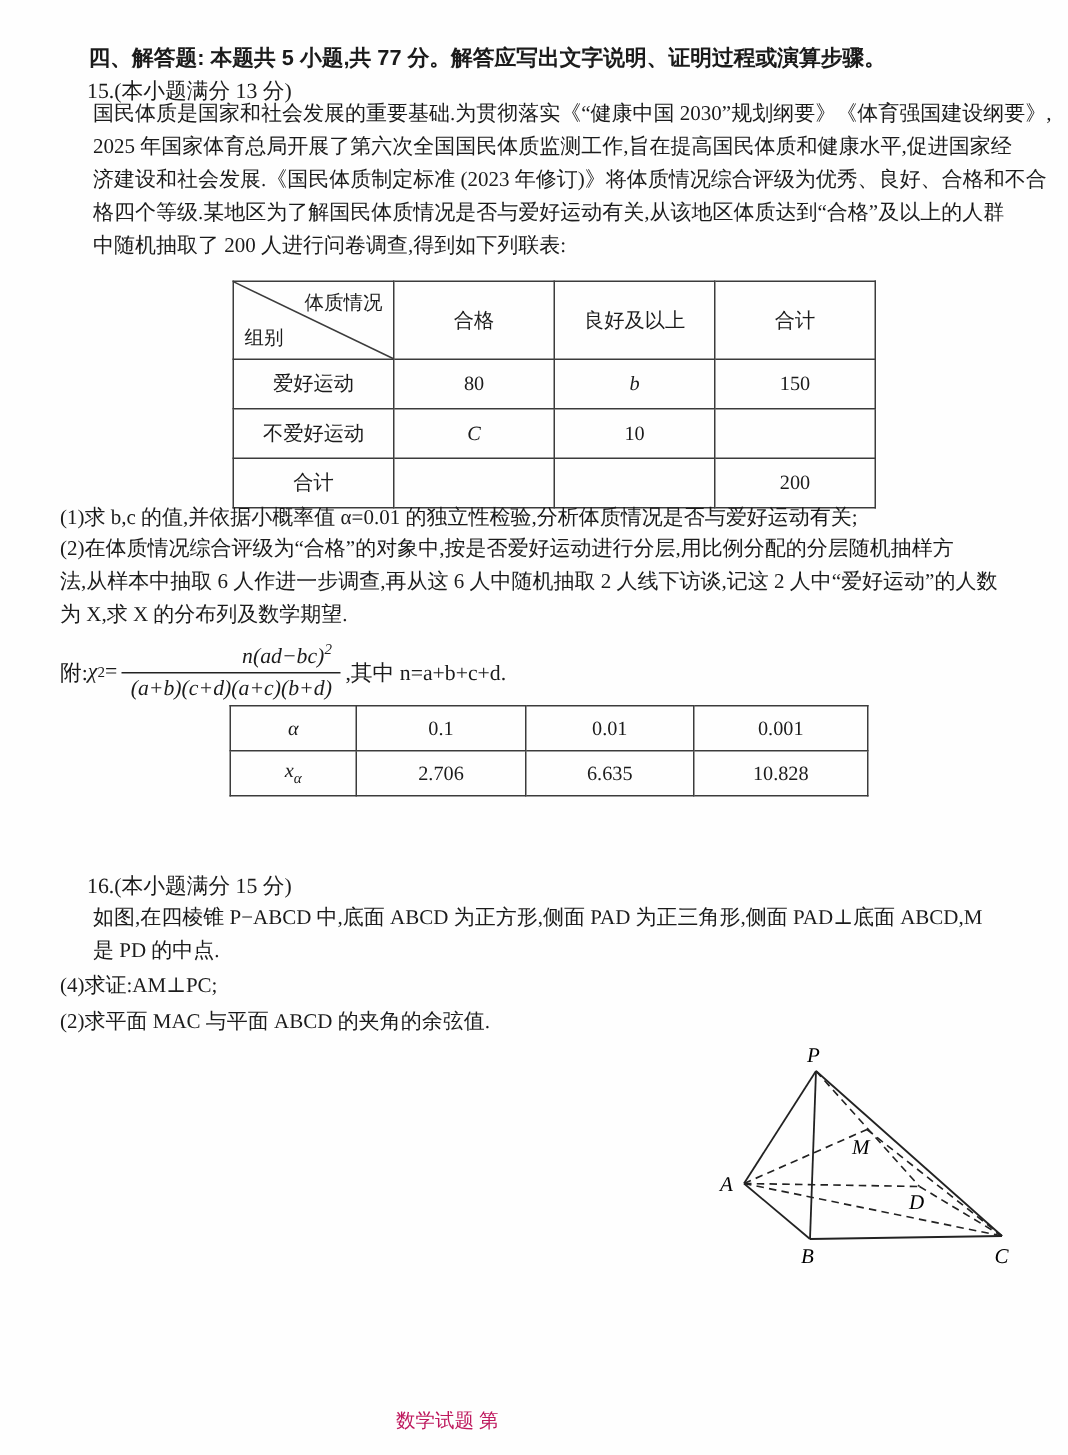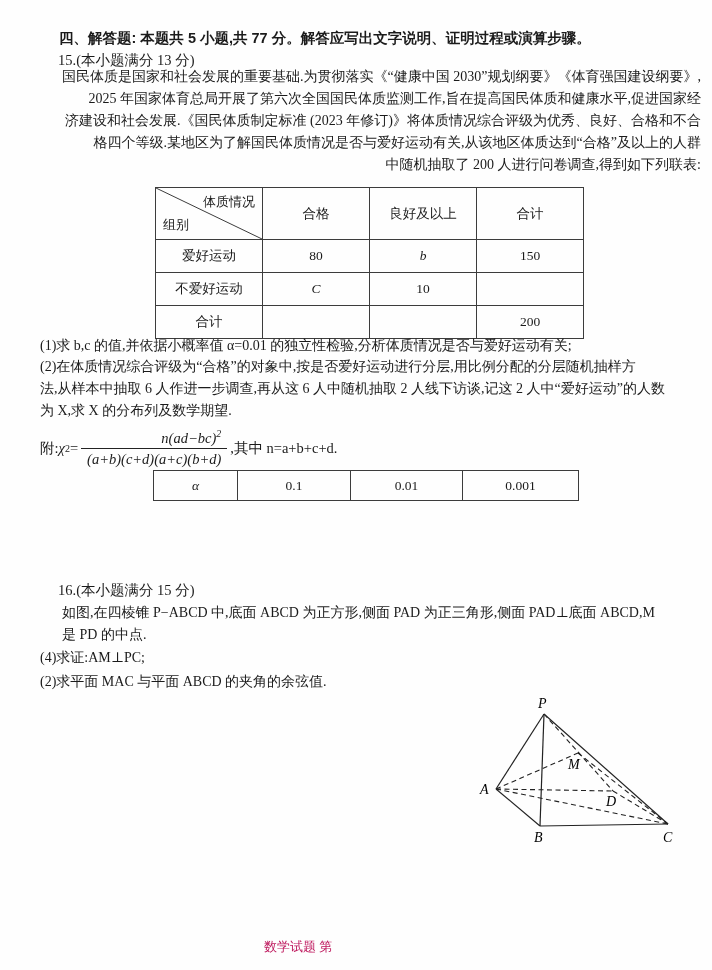--- a/index.html
+++ b/index.html
@@ -56,21 +56,21 @@
 </style>
 </head>
 <body>
 
 <div class="page">
 
   <div class="section-header">四、解答题: 本题共 5 小题,共 77 分。解答应写出文字说明、证明过程或演算步骤。</div>
 
   <div class="p-title" style="left:36px; top:51px;">15.(本小题满分 13 分)</div>
 
-  <div class="line-block" style="left:62px; top:66px;text-align:right;">
+  <div class="line-block" style="left:62px; top:66px;">
     <div class="tline">国民体质是国家和社会发展的重要基础.为贯彻落实《“健康中国 2030”规划纲要》《体育强国建设纲要》,</div>
     <div class="tline">2025 年国家体育总局开展了第六次全国国民体质监测工作,旨在提高国民体质和健康水平,促进国家经</div>
     <div class="tline">济建设和社会发展.《国民体质制定标准 (2023 年修订)》将体质情况综合评级为优秀、良好、合格和不合</div>
     <div class="tline">格四个等级.某地区为了解国民体质情况是否与爱好运动有关,从该地区体质达到“合格”及以上的人群</div>
     <div class="tline">中随机抽取了 200 人进行问卷调查,得到如下列联表:</div>
   </div>
 
   <table class="tbl1">
     <tbody>
         <tr class="hdr">
@@ -129,20 +129,26 @@
   </div>
 
   <table class="tbl2">
     <tbody>
         <tr>
       <td class="c0 math">α</td>
       <td class="c1">0.1</td>
       <td class="c2">0.01</td>
       <td class="c3">0.001</td>
     </tr>
+    <tr>
+      <td class="c0 math"><span>x</span><sub>α</sub></td>
+      <td class="c1">2.706</td>
+      <td class="c2">6.635</td>
+      <td class="c3">10.828</td>
+    </tr>
   </tbody>
     </table>
 
   <div class="p-title" style="left:36px; top:581px;">16.(本小题满分 15 分)</div>
 
   <div class="line-block" style="left:62px; top:602px;">
     <div class="tline">如图,在四棱锥 P−ABCD 中,底面 ABCD 为正方形,侧面 PAD 为正三角形,侧面 PAD⊥底面 ABCD,M</div>
     <div class="tline">是 PD 的中点.</div>
   </div>
 

